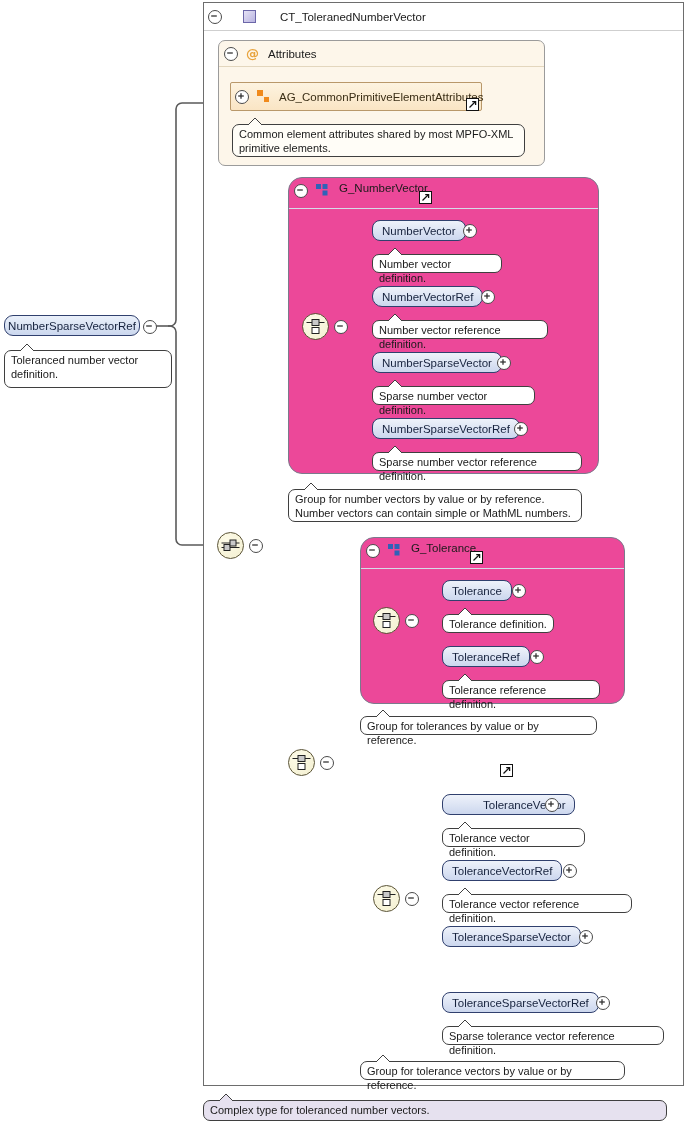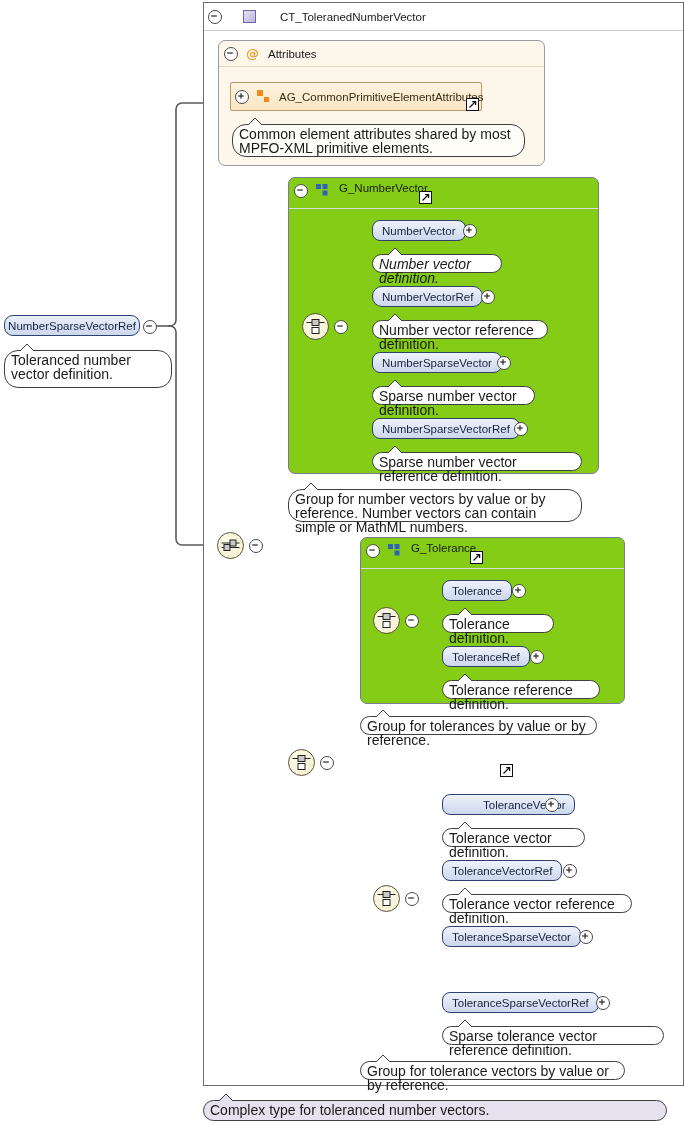--- a/index.html
+++ b/index.html
@@ -61,22 +61,22 @@
     border:1px solid #b9986a;
     background:linear-gradient(to bottom,#fdf3e0,#fae5c4);
     border-radius:2px;
     display:flex;align-items:center;
   }
   .ag-label{font-size:11.5px;color:#3a2e16;white-space:nowrap;}
 
   
   .grpbox{
     border:1px solid #7a7a8c;
-    border-radius:7px;
-    background:#84cc16;
+    border-radius:14px;
+    background:#ec4899;
   }
   .grp-head{
     position:absolute;left:0;top:0;height:30px;width:100%;
     border-bottom:1px solid #d5dbe8;
     display:flex;align-items:flex-start;
   }
   .grp-title{font-size:11.5px;color:#1a1a1a;white-space:nowrap;}
 
   
   .elpill{
@@ -94,23 +94,23 @@
     border:1px solid #30406e;
     border-radius:9px;
     background:linear-gradient(to bottom,#eaf0fa 0%,#dbe4f4 50%,#cbd7ee 100%);
     display:flex;align-items:center;justify-content:center;
     height:21px;font-size:11.5px;color:#16223d;white-space:nowrap;padding:0 9px;
   }
 
   
   .anno{
     border:1px solid #3f3f3f;
-    border-radius:14px;
+    border-radius:7px;
     background:#ffffff;
-    font-size:14px;
+    font-size:11px;
     color:#1a1a1a;
     line-height:14px;
     padding:2px 6px 2px 6px;
     box-sizing:border-box;
   }
   .anno.purple{background:#e6e1ef;}
   .anno.cream{background:#fffdf7;}
   .anno .tick{
     position:absolute;
     top:-7px;left:14px;
@@ -337,21 +337,21 @@
 
   <div class="abs elpill" style="left:372px;top:220px;">NumberVector</div>
   <div class="abs" style="left:463px;top:224px;">
     <span class="pm">
       <svg width="10" height="10" viewBox="0 0 10 10">
           <line x1="2.2" y1="5" x2="7.8" y2="5" stroke="#333" stroke-width="1.3"></line>
           <line x1="5" y1="2.2" x2="5" y2="7.8" stroke="#333" stroke-width="1.3"></line>
         </svg>
     </span>
   </div>
-  <div class="abs anno" style="left:372px;top:254px;width:130px;height:19px;font-style:italic;">
+  <div class="abs anno" style="left:372px;top:254px;width:130px;height:19px;">
     <span class="tick">
       <svg width="16" height="8" viewBox="0 0 16 8">
           <path d="M0,8 L8,0 L16,8" fill="#fff" stroke="#3f3f3f" stroke-width="1"></path>
           <line x1="0" y1="8" x2="16" y2="8" stroke="#fff" stroke-width="1.6"></line>
         </svg>
     </span>
     <span>Number vector definition.</span>
   </div>
 
   <div class="abs elpill" style="left:372px;top:286px;border-radius:10px;">NumberVectorRef</div>

